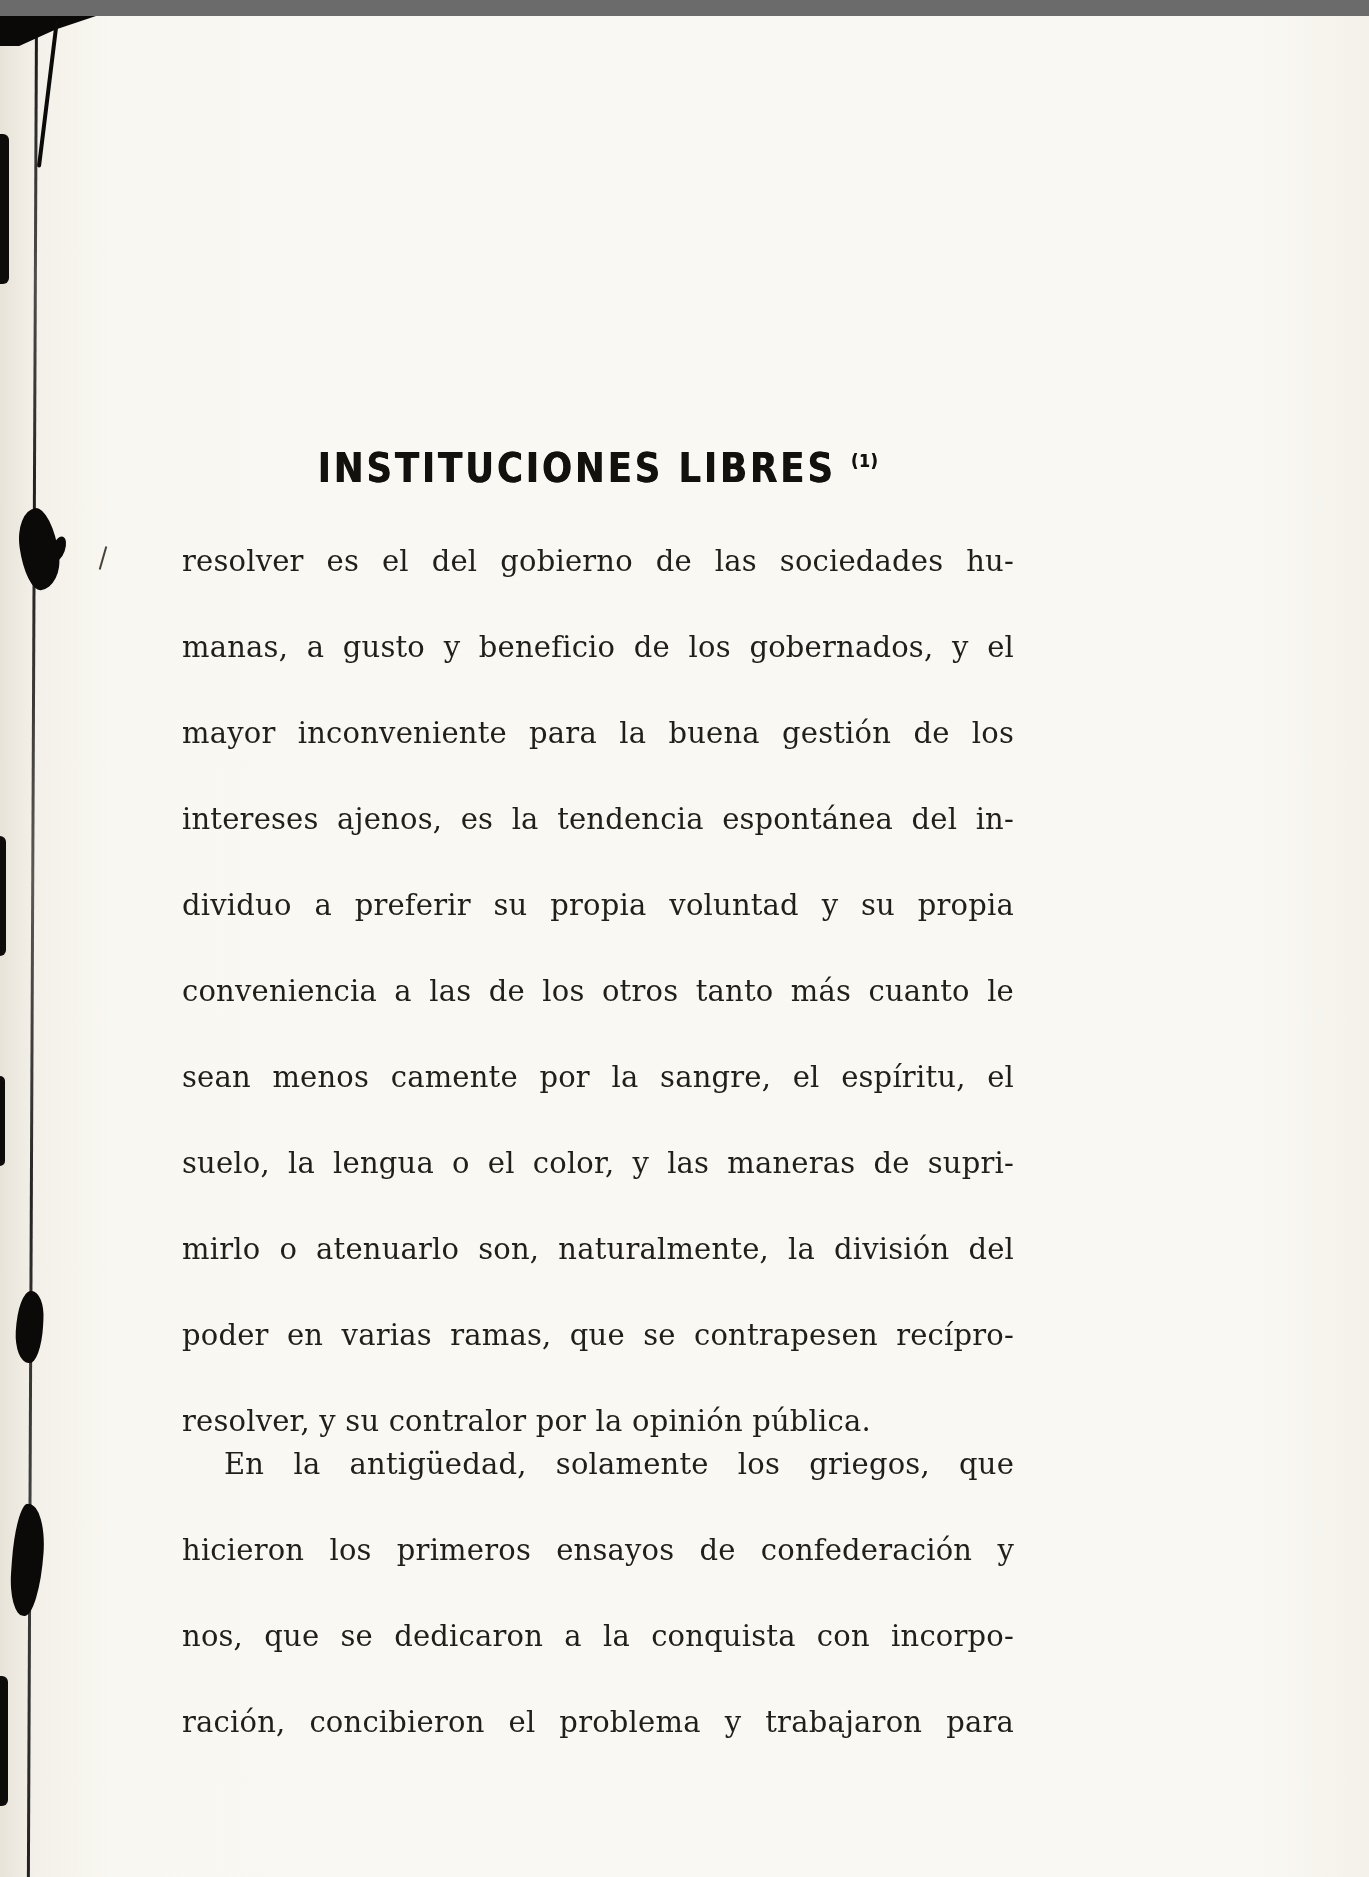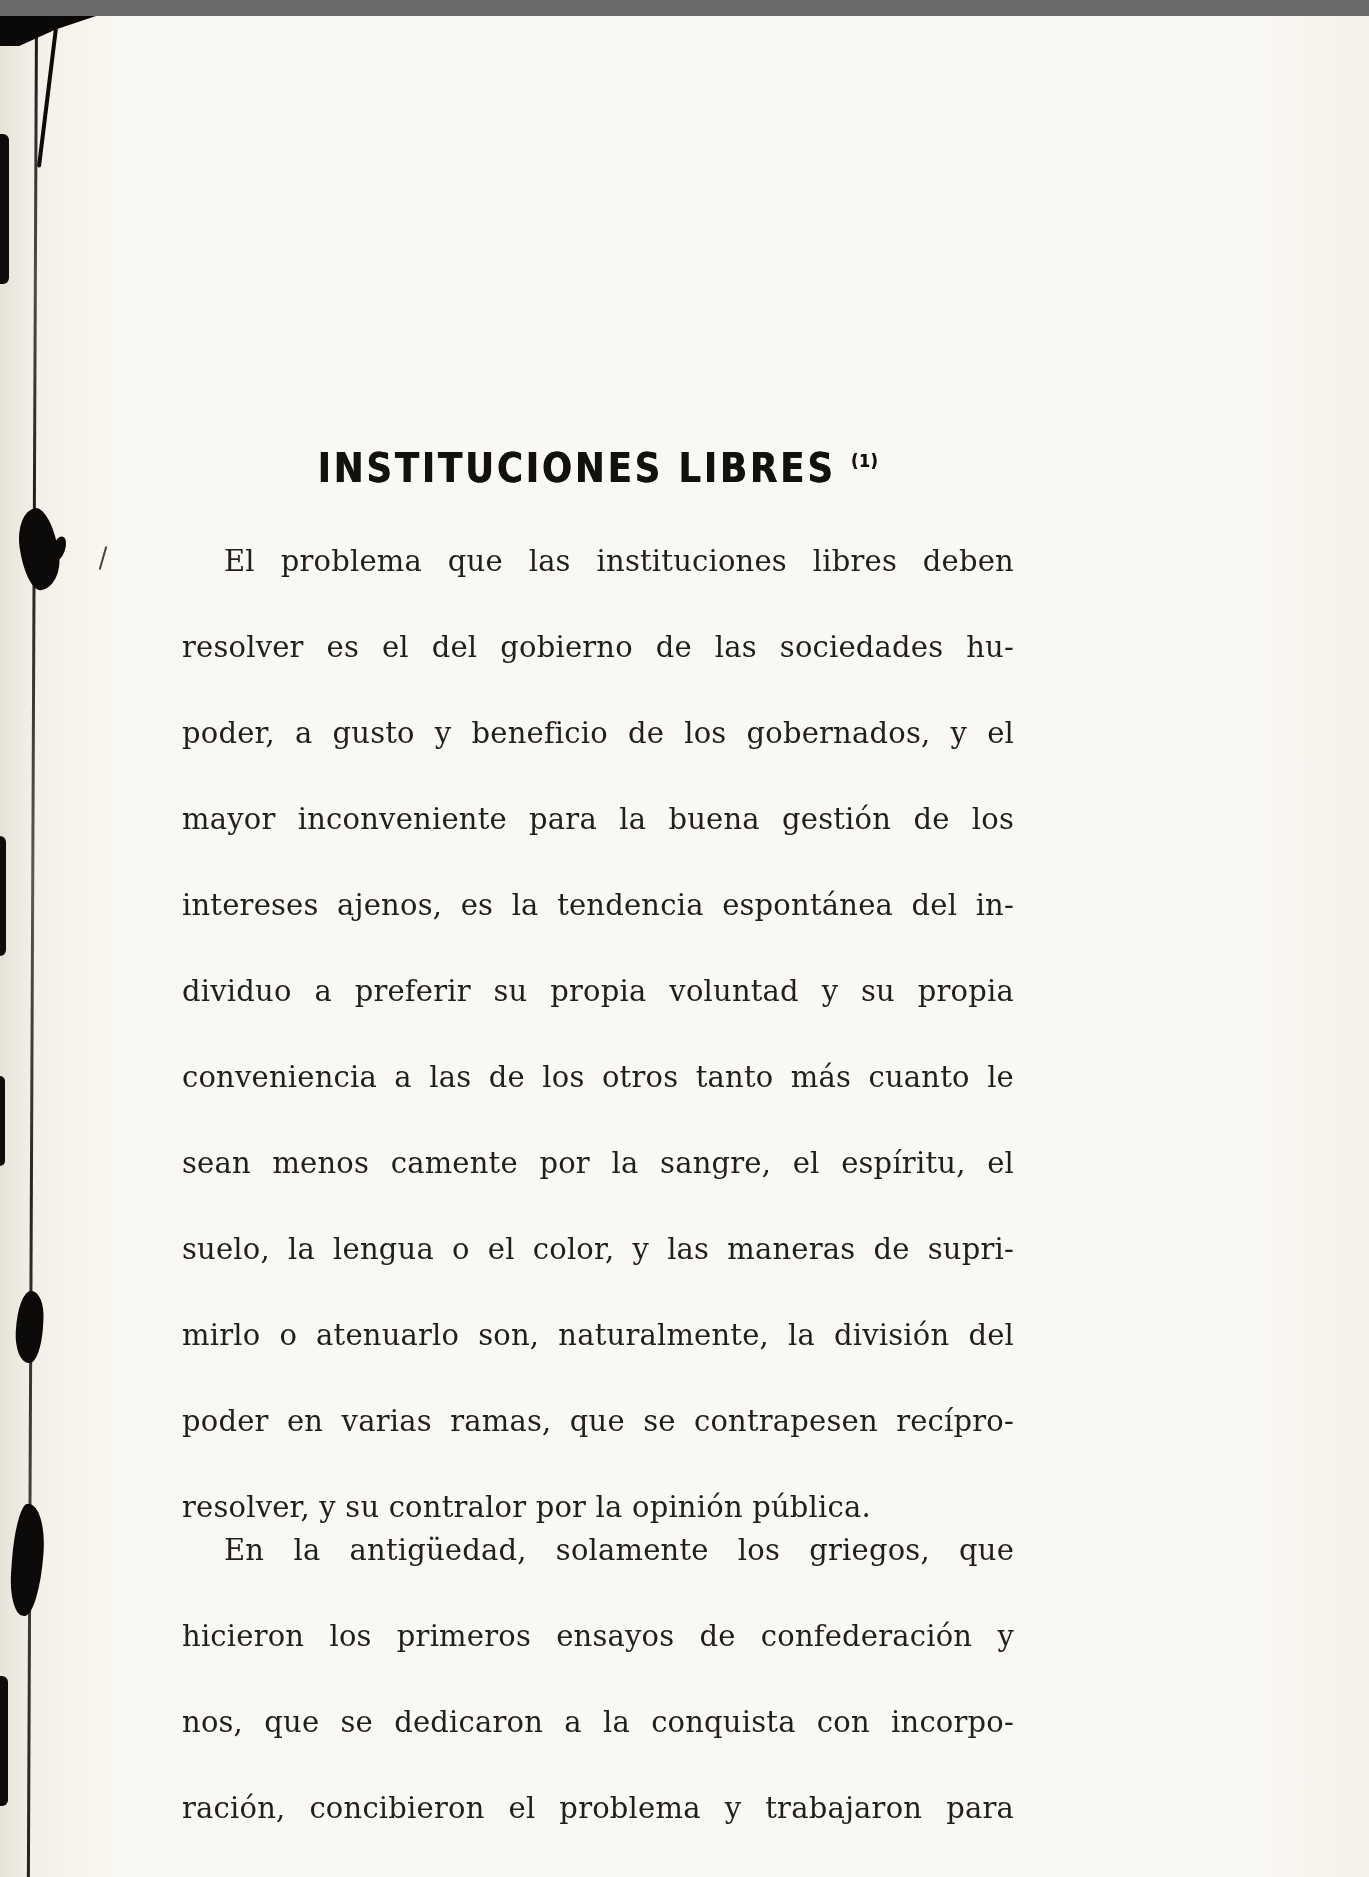--- a/index.html
+++ b/index.html
@@ -104,23 +104,22 @@
   <div class="streak streak-3"></div>
   <div class="streak streak-4"></div>
   <div class="slash-mark"></div>
 
   <div class="content">
 
     <h1 class="page-title"><span>INSTITUCIONES LIBRES</span>&nbsp;<sup>(1)</sup></h1>
 
     <div class="body-text">
       <div class="paragraph">
-          <div class="line justify indent">El problema que las instituciones libres deben</div>
           <div class="line justify">resolver es el del gobierno de las sociedades hu-</div>
-          <div class="line justify">poder, a gusto y beneficio de los gobernados, y el</div>
+          <div class="line justify">manas, a gusto y beneficio de los gobernados, y el</div>
           <div class="line justify">mayor inconveniente para la buena gestión de los</div>
           <div class="line justify">intereses ajenos, es la tendencia espontánea del in-</div>
           <div class="line justify">dividuo a preferir su propia voluntad y su propia</div>
           <div class="line justify">conveniencia a las de los otros tanto más cuanto le</div>
           <div class="line justify">sean menos camente por la sangre, el espíritu, el</div>
           <div class="line justify">suelo, la lengua o el color, y las maneras de supri-</div>
           <div class="line justify">mirlo o atenuarlo son, naturalmente, la división del</div>
           <div class="line justify">poder en varias ramas, que se contrapesen recípro-</div>
           <div class="line">resolver, y su contralor por la opinión pública.</div>
         </div>

